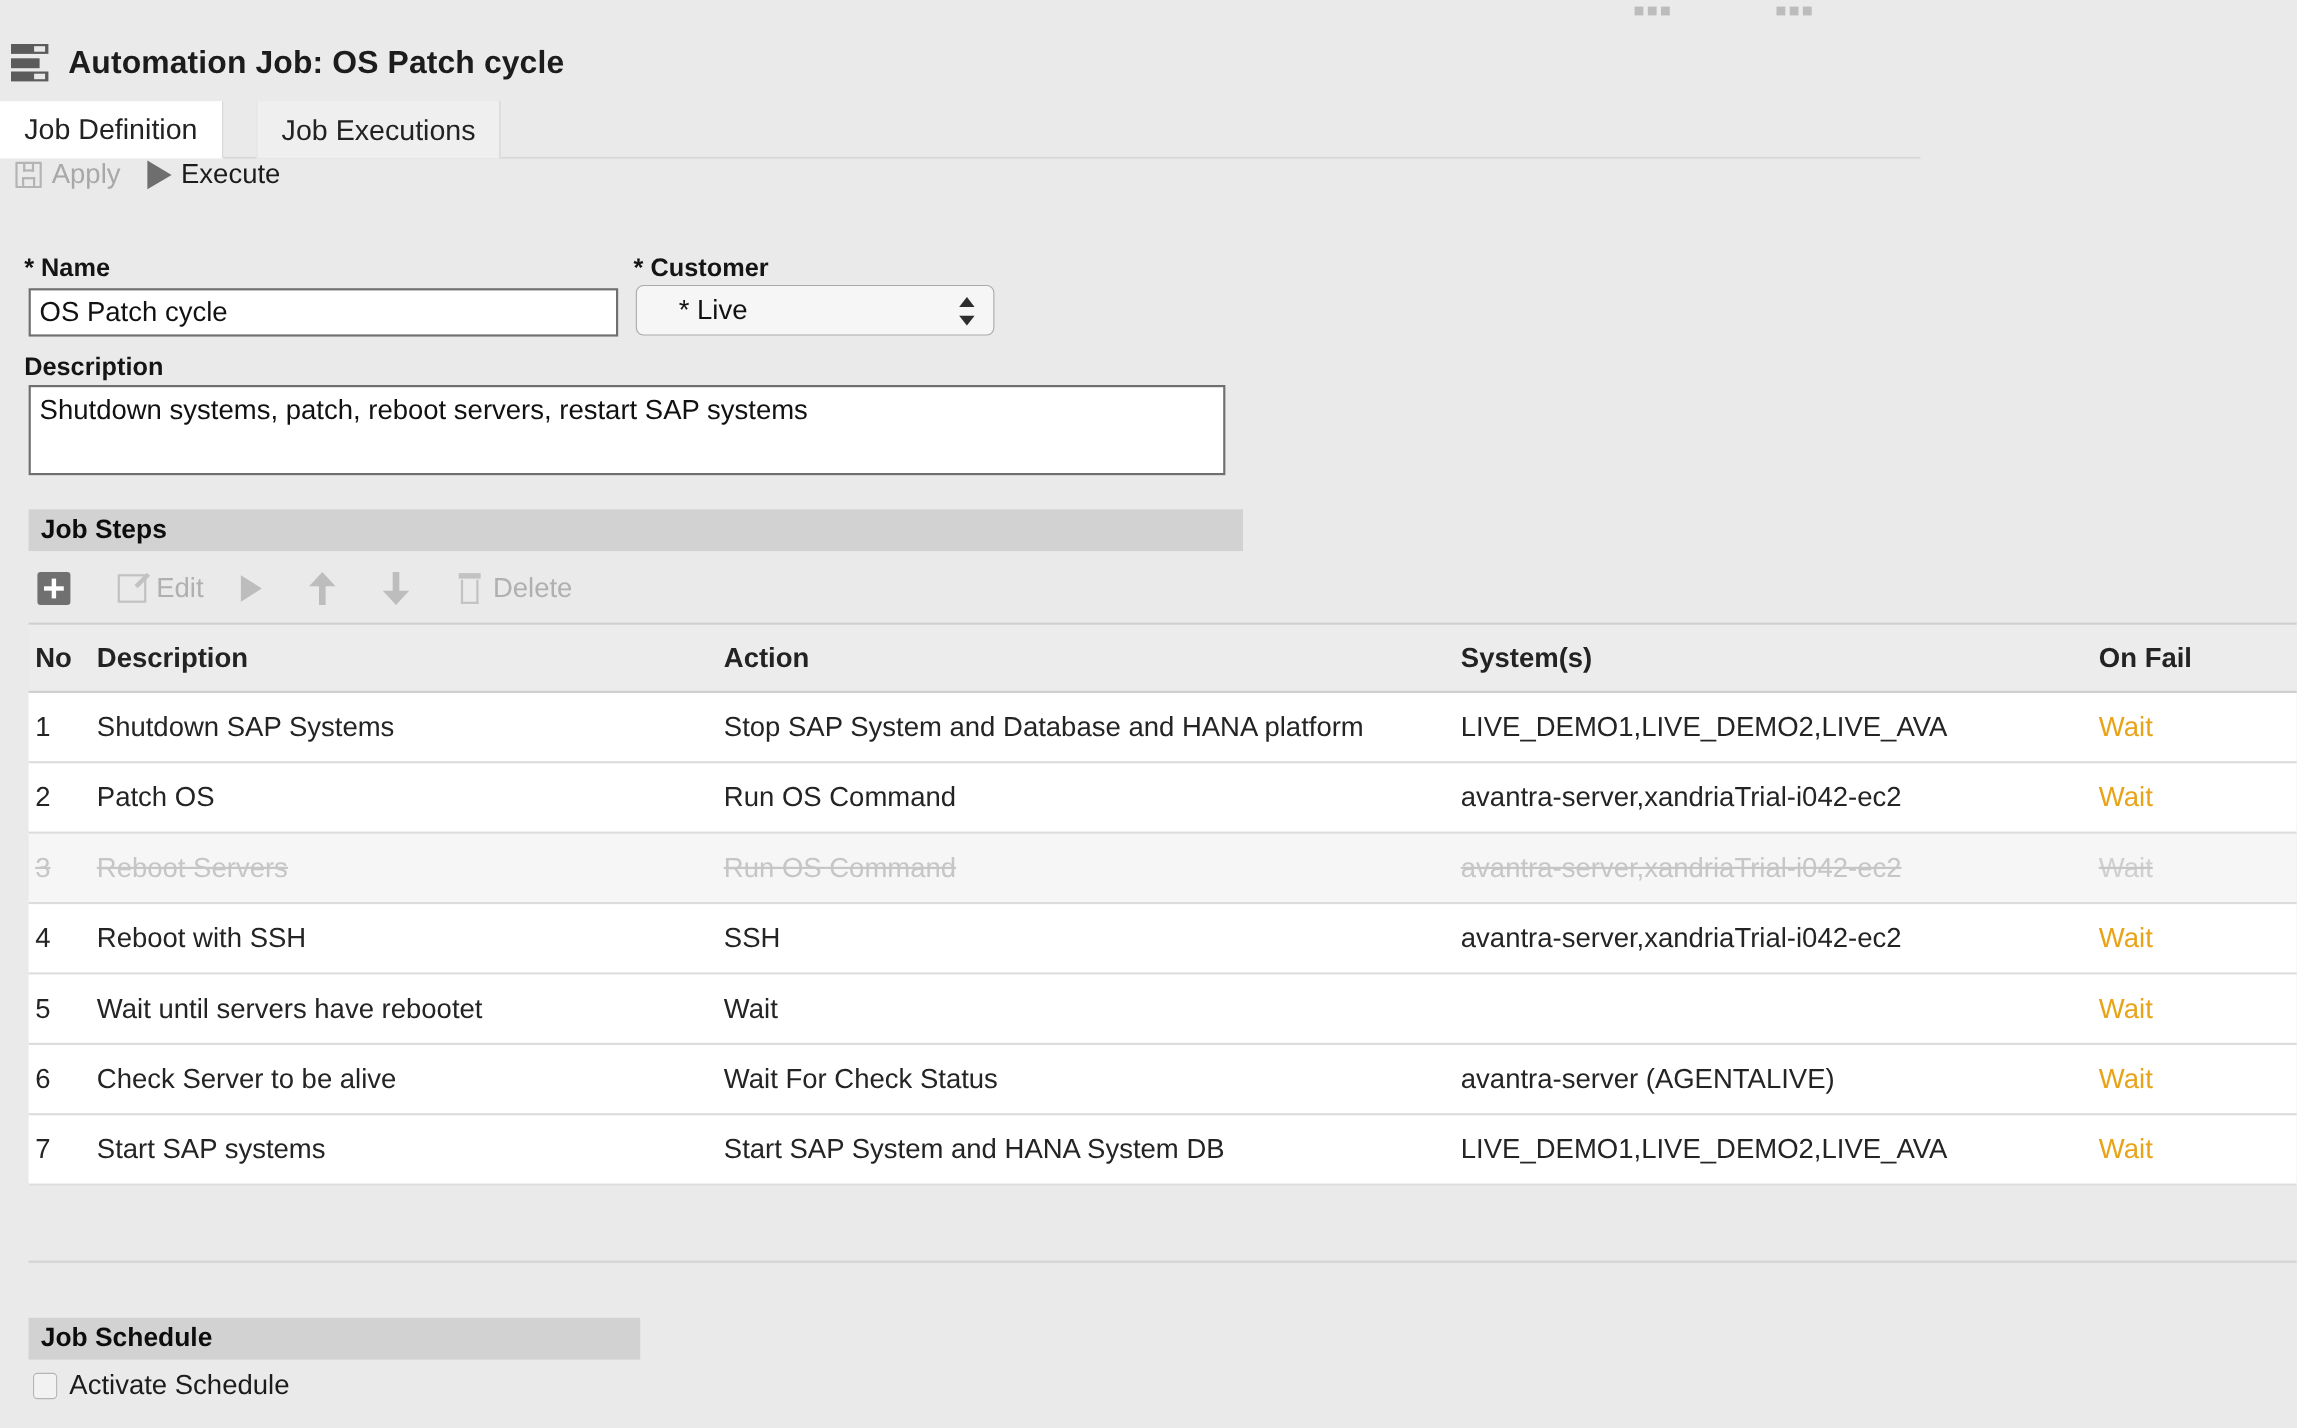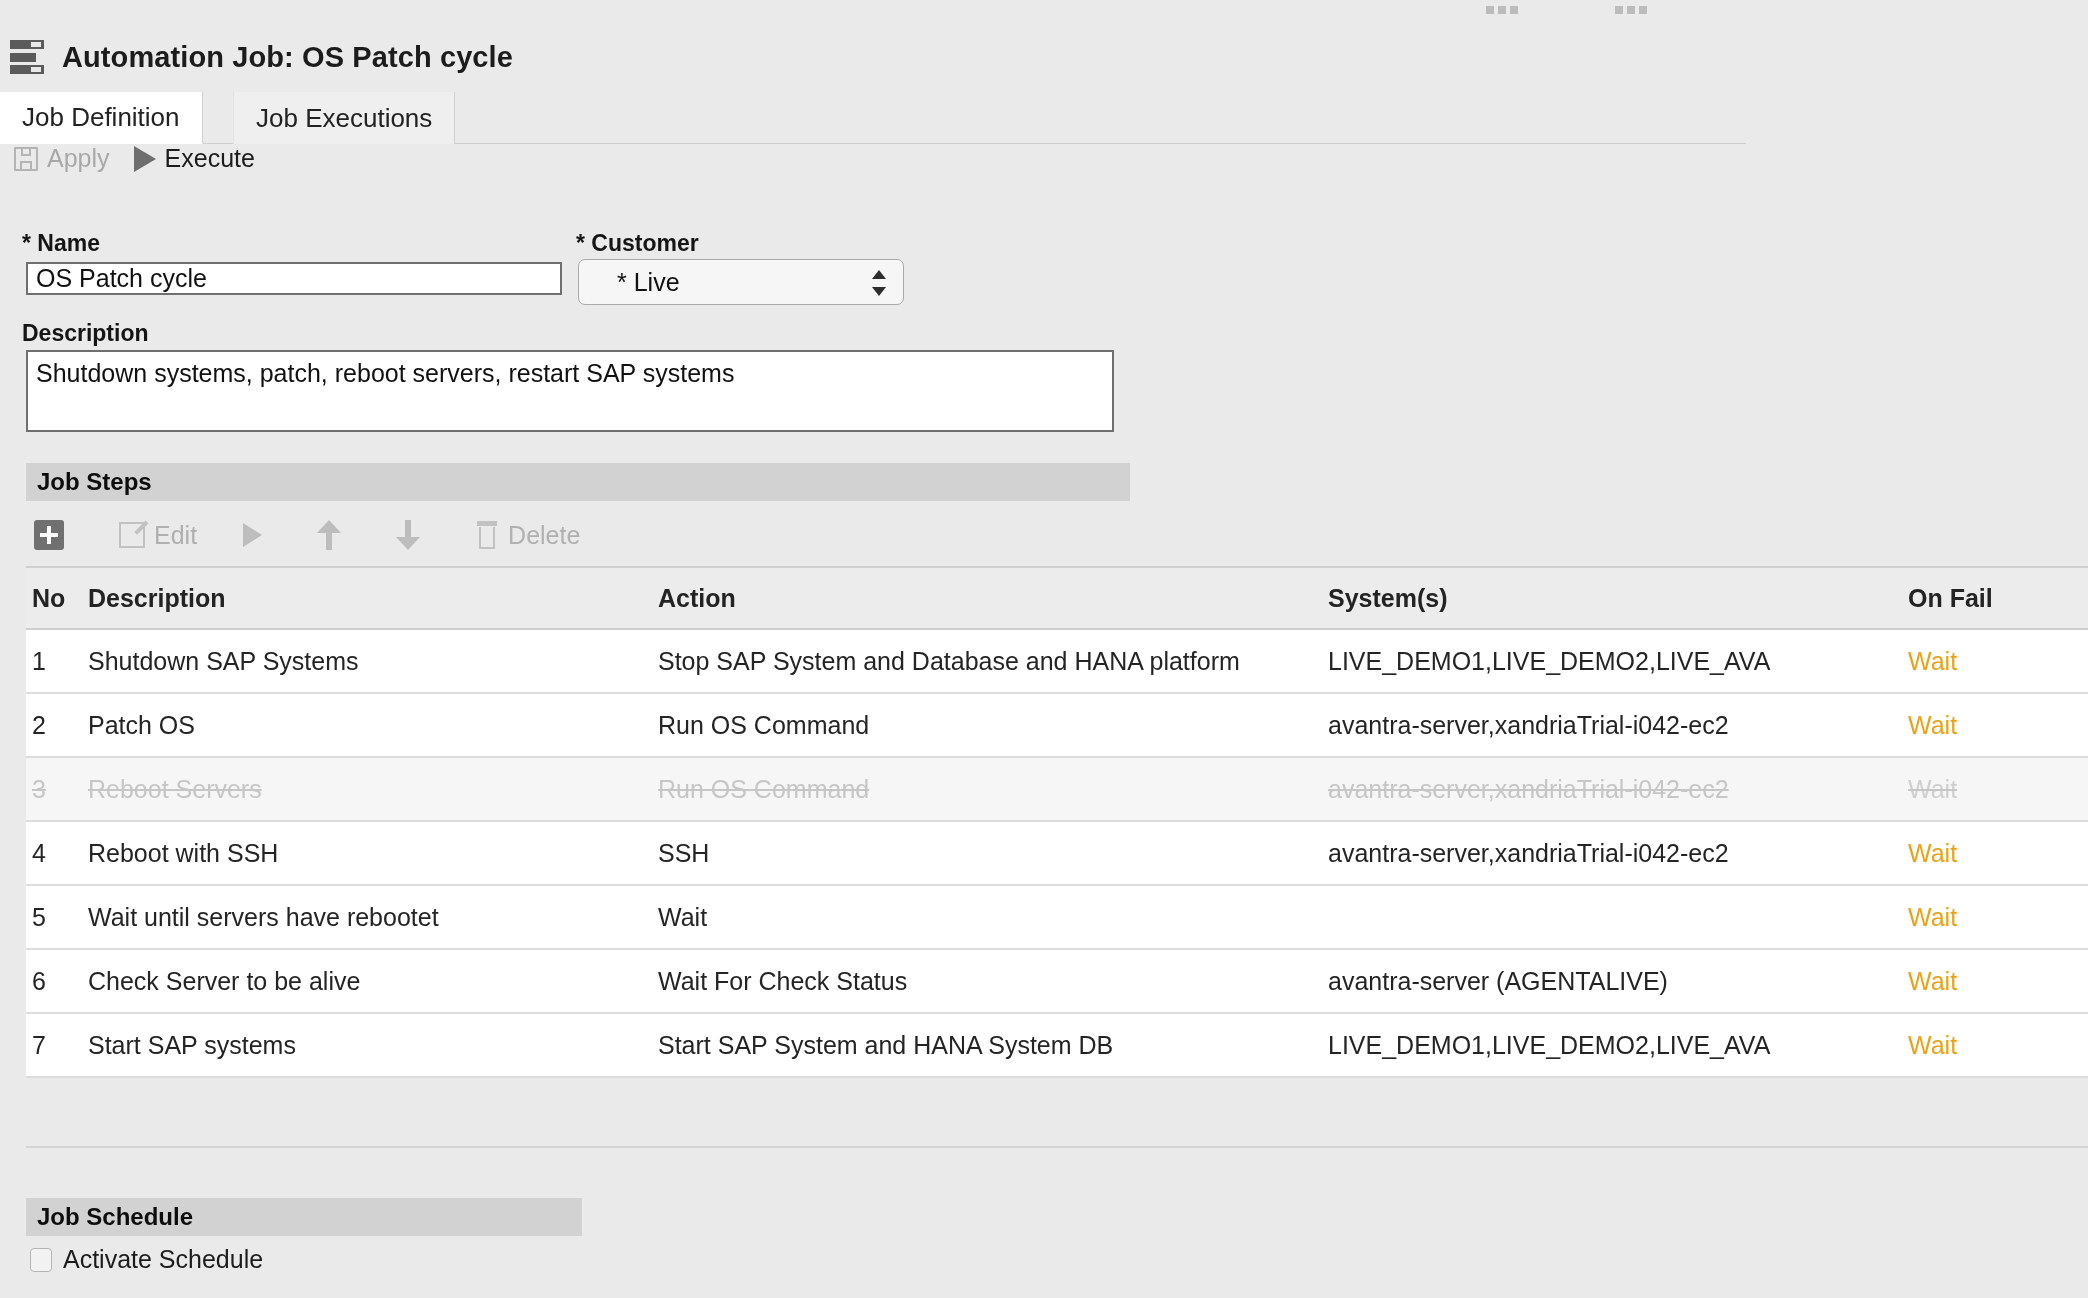--- a/index.html
+++ b/index.html
@@ -174,21 +174,21 @@
     font-size: 23px;
     font-weight: bold;
     color: #151515;
   }
   .lbl-name   { position:absolute; left: 22px;  top: 30px; }
   .lbl-cust   { position:absolute; left: 576px; top: 30px; }
   .lbl-desc   { position:absolute; left: 22px;  top: 120px; }
 
   .txt-name {
     position:absolute; left: 26px; top: 62px;
-    width: 536px; height: 33px;
+    width: 536px; height: 44px;
     border: 2px solid #6f6f6f;
     background: #ffffff;
     font-size: 25px;
     font-family: "Liberation Sans", sans-serif;
     color: #111;
     padding: 0 8px;
     box-sizing: border-box;
     border-radius: 0;
   }
   .sel-cust {
@@ -249,21 +249,21 @@
   .bar-steps    { left: 26px; top: 463px; width: 1104px; height: 38px; }
   .bar-schedule { left: 26px; top: 1198px; width: 556px; height: 38px; }
 
   
   .steps-tools {
     position: absolute;
     left: 34px; top: 510px;
     height: 50px;
     display: flex;
     align-items: center;
-    gap: 12px;
+    gap: 0;
   }
   .tool {
     display: flex; align-items: center; gap: 9px;
     margin-right: 34px;
     font-size: 25px;
     color: #b0b0b0;
   }
   .ico-add {
     width: 30px; height: 30px;
     background: #707070;

